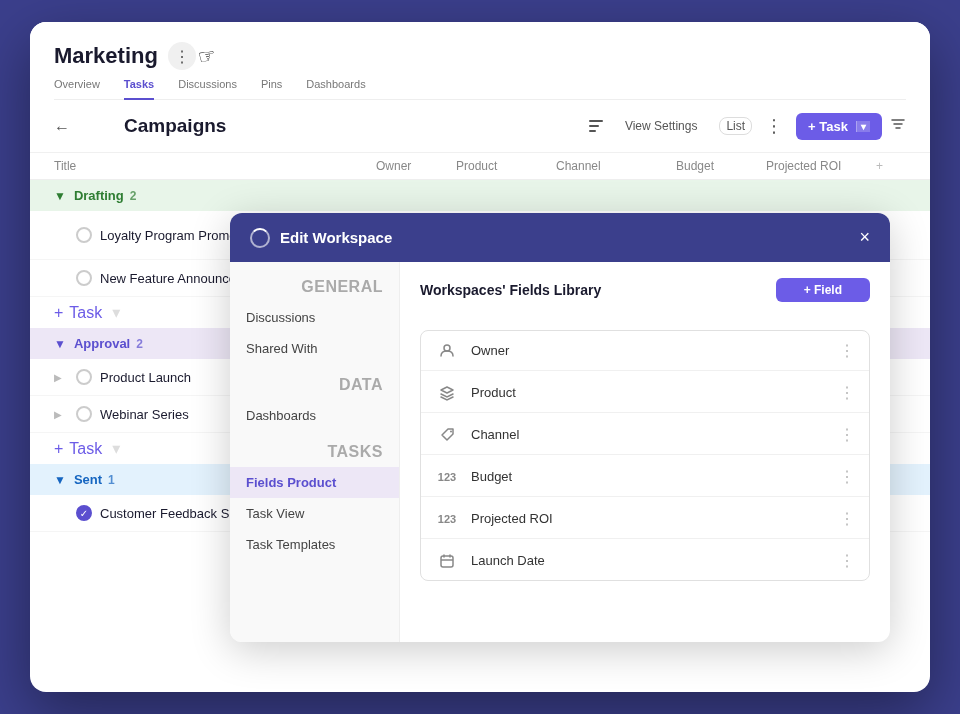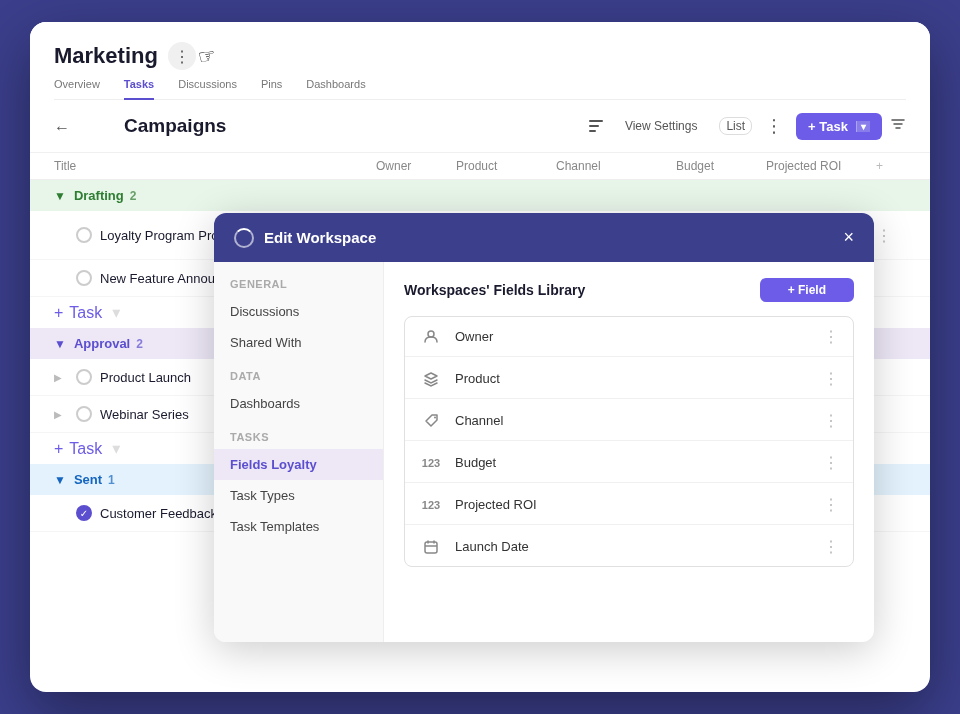--- a/index.html
+++ b/index.html
@@ -314,21 +314,21 @@
 
     
     .modal-overlay {
       position: absolute;
       top: 0; left: 0; right: 0; bottom: 0;
       z-index: 100;
     }
     .edit-workspace-modal {
       position: absolute;
       top: 60px;
-      left: 184px;
+      left: 200px;
       width: 660px;
       background: #fff;
       border-radius: 12px;
       box-shadow: 0 8px 40px rgba(0,0,0,0.2);
       overflow: hidden;
       display: flex;
       flex-direction: column;
     }
     .modal-header {
       background: #3b3f8c;
@@ -358,26 +358,27 @@
     }
     
     .modal-sidebar {
       width: 170px;
       background: #f9f9f9;
       border-right: 1px solid #eee;
       padding: 16px 0;
       flex-shrink: 0;
     }
     .modal-sidebar-section {
-      font-size: 11px;
+      font-size: 16px;
       color: #aaa;
       font-weight: 700;
       letter-spacing: 0.5px;
       padding: 0 16px 6px;
       text-transform: uppercase;
+      text-align: right;
     }
     .modal-sidebar-item {
       padding: 8px 16px;
       font-size: 13px;
       color: #444;
       cursor: pointer;
     }
     .modal-sidebar-item.active {
       background: #ede7f6;
       color: #5b4fcf;
@@ -386,21 +387,21 @@
     
     .fields-library {
       flex: 1;
       padding: 16px 20px;
       overflow-y: auto;
     }
     .fields-library-header {
       display: flex;
       align-items: center;
       justify-content: space-between;
-      margin-bottom: 14px;
+      margin-bottom: 28px;
     }
     .fields-library-title {
       font-size: 14px;
       font-weight: 700;
       color: #1a1a2e;
     }
     .add-field-btn {
       background: #6c5ce7;
       color: #fff;
       border: none;
@@ -654,22 +655,22 @@
 
         <div class="modal-body">
 
           <div class="modal-sidebar">
             <div class="modal-sidebar-section">GENERAL</div>
             <div class="modal-sidebar-item">Discussions</div>
             <div class="modal-sidebar-item">Shared With</div>
             <div class="modal-sidebar-section" style="margin-top:12px;">DATA</div>
             <div class="modal-sidebar-item">Dashboards</div>
             <div class="modal-sidebar-section" style="margin-top:12px;">TASKS</div>
-            <div class="modal-sidebar-item active">Fields Loyalty</div>
-            <div class="modal-sidebar-item">Task Types</div>
+            <div class="modal-sidebar-item active">Fields Product</div>
+            <div class="modal-sidebar-item">Task View</div>
             <div class="modal-sidebar-item">Task Templates</div>
           </div>
 
           <div class="fields-library">
             <div class="fields-library-header">
               <span class="fields-library-title">Workspaces' Fields Library</span>
               <button class="add-field-btn">+ Field</button>
             </div>
             <div class="field-list">
 

